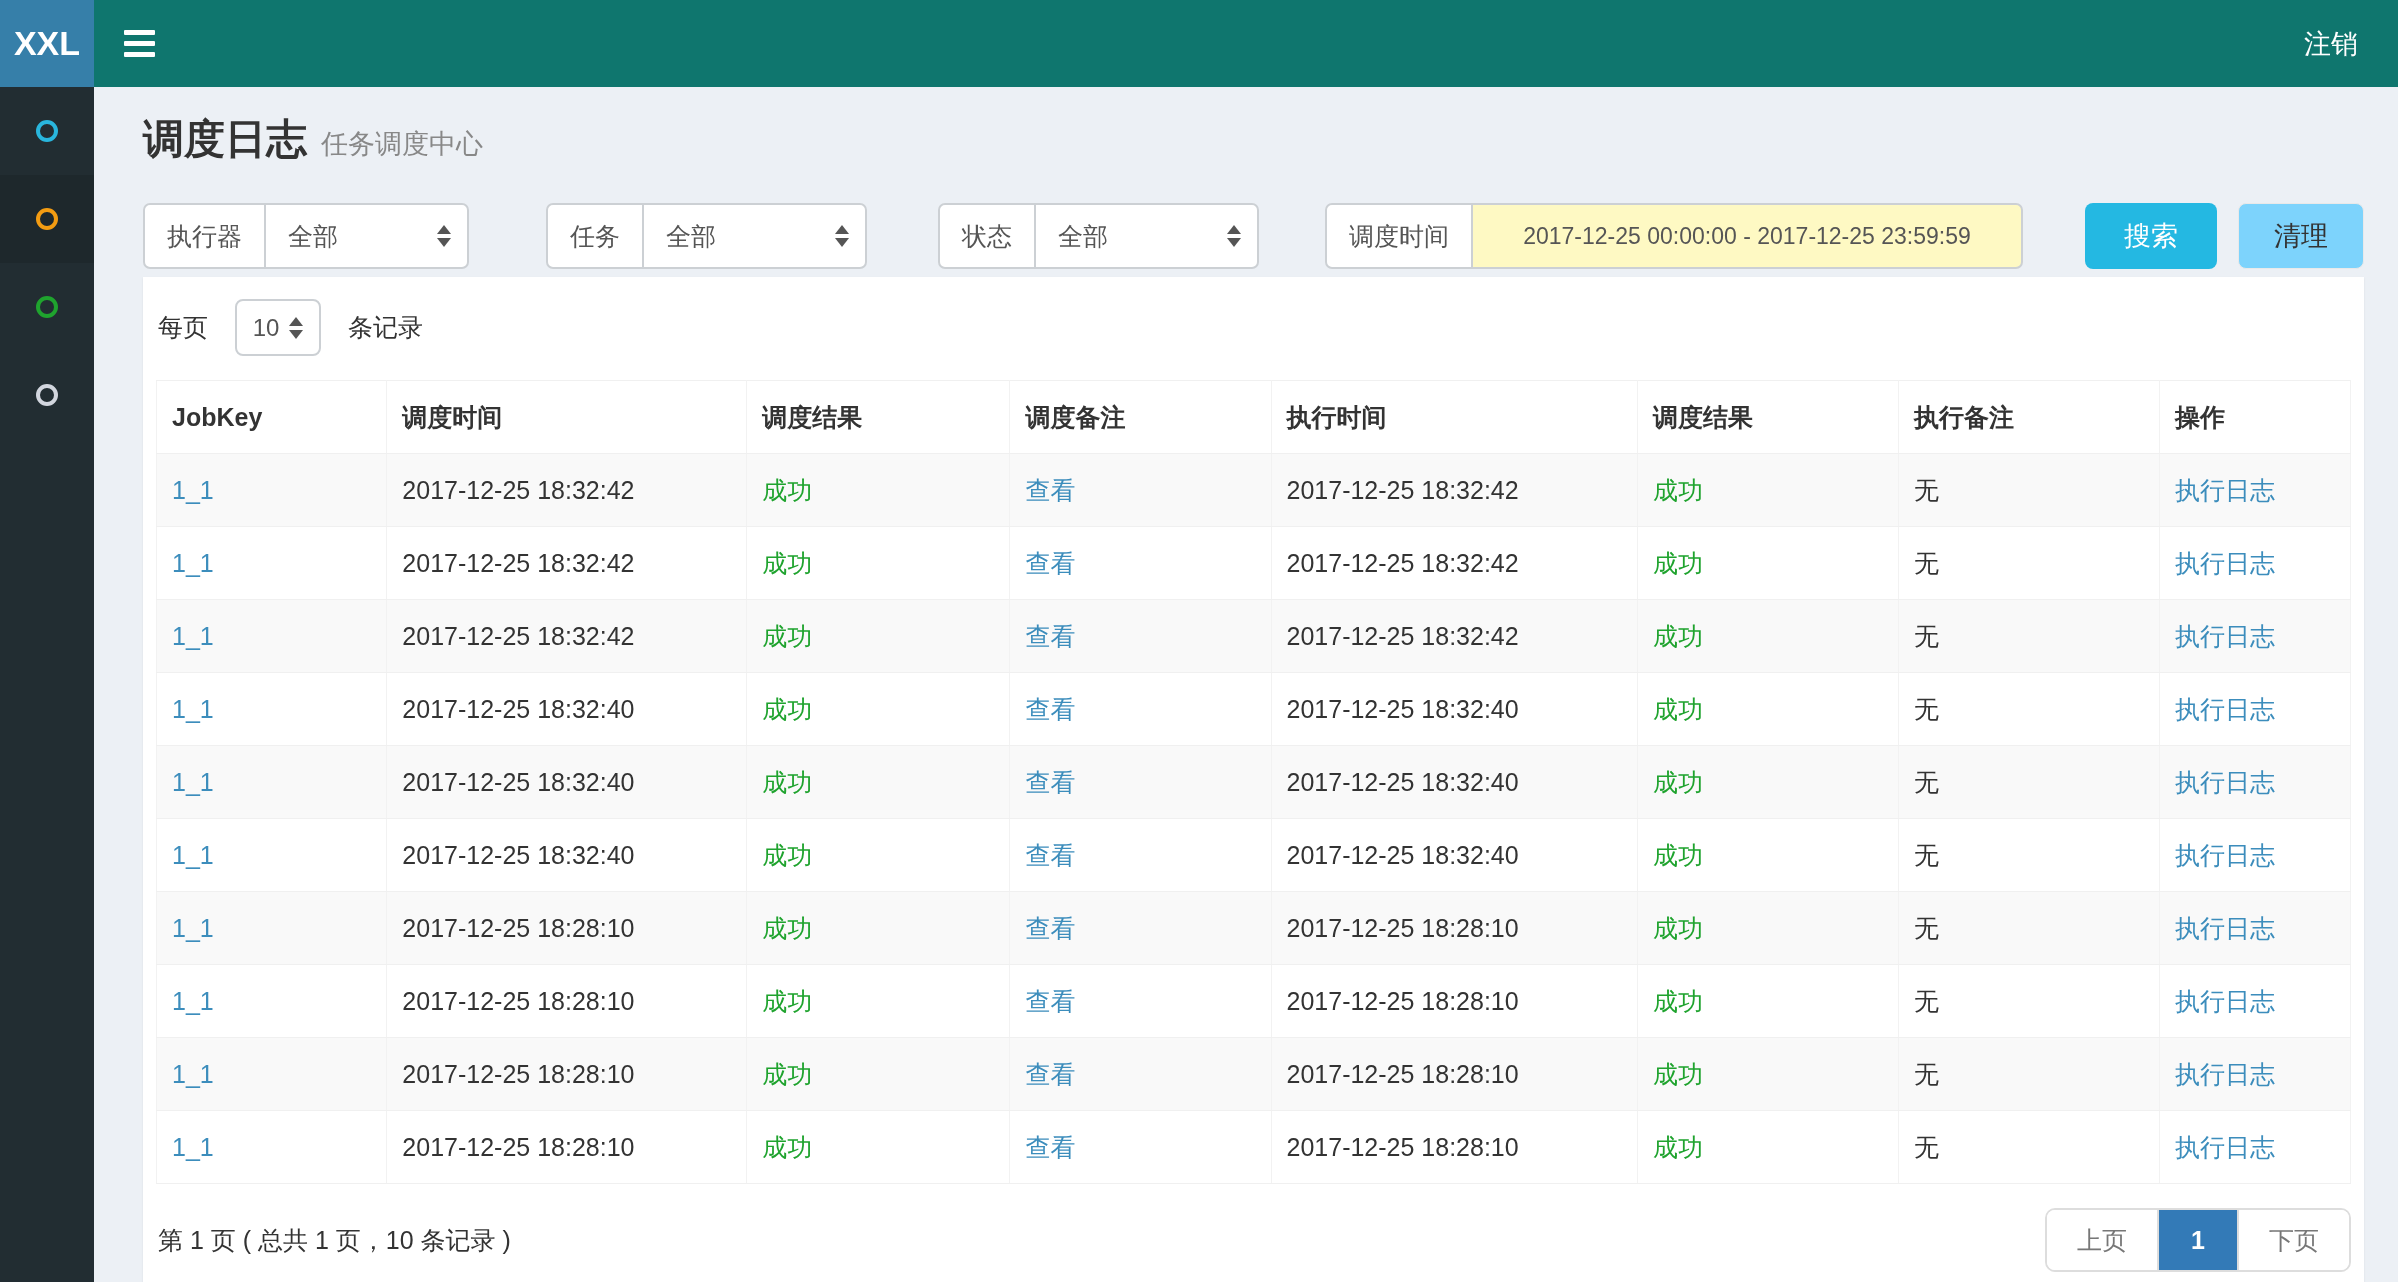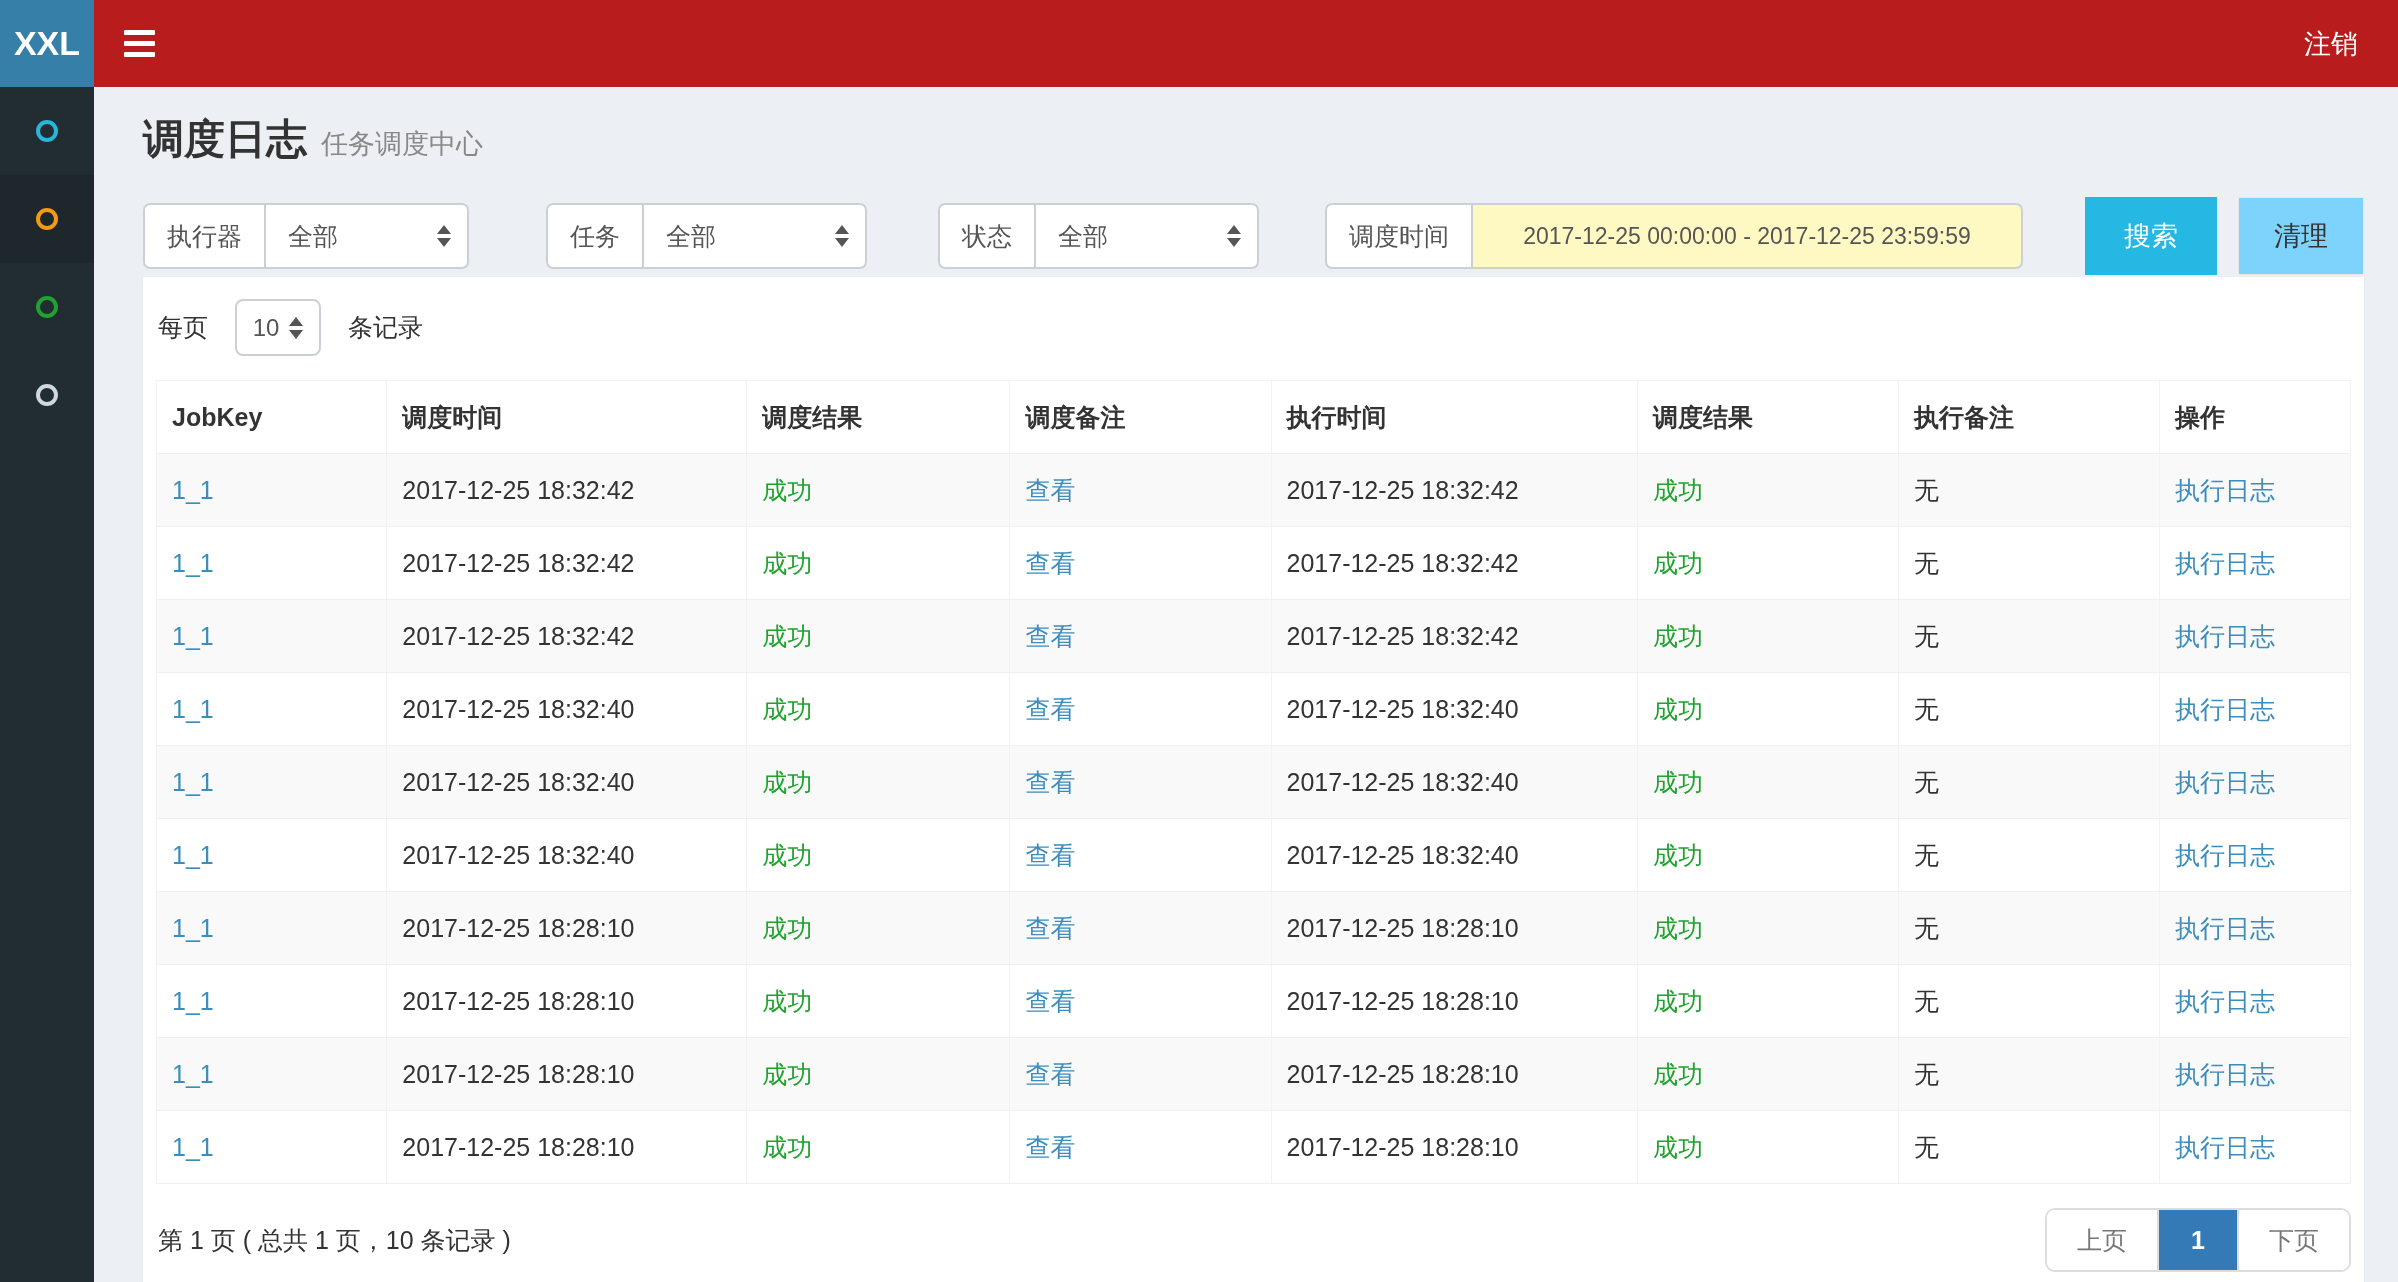--- a/index.html
+++ b/index.html
@@ -11,21 +11,21 @@
   }
 
   
   .main-header { height: 87px; display: flex; }
   .logo {
     width: 94px; background: #367fa9; color: #fff;
     font-size: 34px; font-weight: bold;
     display: flex; align-items: center; justify-content: center;
   }
   .navbar {
-    flex: 1; background: #b91c1c;
+    flex: 1; background: #0f766e;
     display: flex; align-items: center; justify-content: space-between;
     padding-right: 40px;
   }
   .hamburger {
     width: 90px; height: 87px; cursor: pointer;
     display: flex; flex-direction: column; align-items: center; justify-content: center;
     gap: 6px; background: transparent; border: none;
   }
   .hamburger .bar { width: 31px; height: 5px; background: #fff; border-radius: 1px; }
   .logout { color: #fff; font-size: 27px; cursor: pointer; text-decoration: none; }
@@ -74,21 +74,21 @@
   .w-stat { width: 225px; }
   .w-time { width: 552px; }
   .m2 { margin-left: 77px; }
   .m3 { margin-left: 71px; }
   .m4 { margin-left: 66px; }
 
   .arrows { display: flex; flex-direction: column; gap: 4px; flex: none; }
   .arr-up { width: 0; height: 0; border-left: 7px solid transparent; border-right: 7px solid transparent; border-bottom: 9px solid #555; }
   .arr-dn { width: 0; height: 0; border-left: 7px solid transparent; border-right: 7px solid transparent; border-top: 9px solid #555; }
 
-  .btn { height: 78px; border-radius: 0; font-size: 27px; cursor: pointer; border: none;
+  .btn { height: 66px; border-radius: 8px; font-size: 27px; cursor: pointer; border: none;
          display: flex; align-items: center; justify-content: center; }
   .btn-search { width: 132px; background: #24b8e2; color: #fff; margin-left: 62px; }
   .btn-clean  { width: 126px; background: #7dd3fc; color: #333; margin-left: auto; border: 1px solid #e9e9e9; }
 
   
   .box {
     background: #fff; margin-top: 8px; min-height: 1010px;
     padding: 16px 13px 24px; box-shadow: 0 1px 2px rgba(0,0,0,0.08);
   }
 

